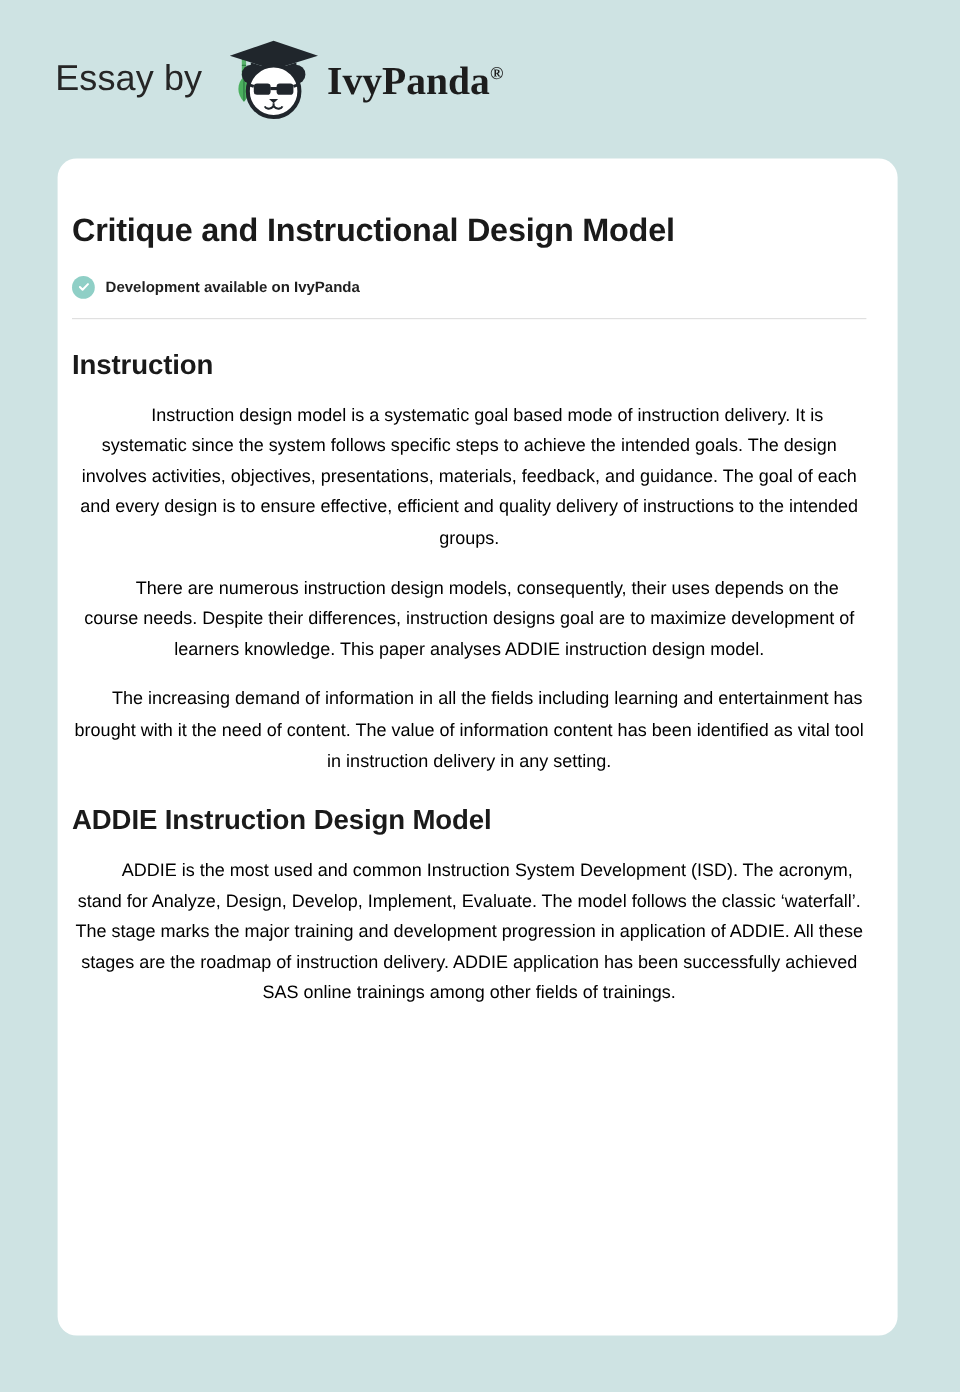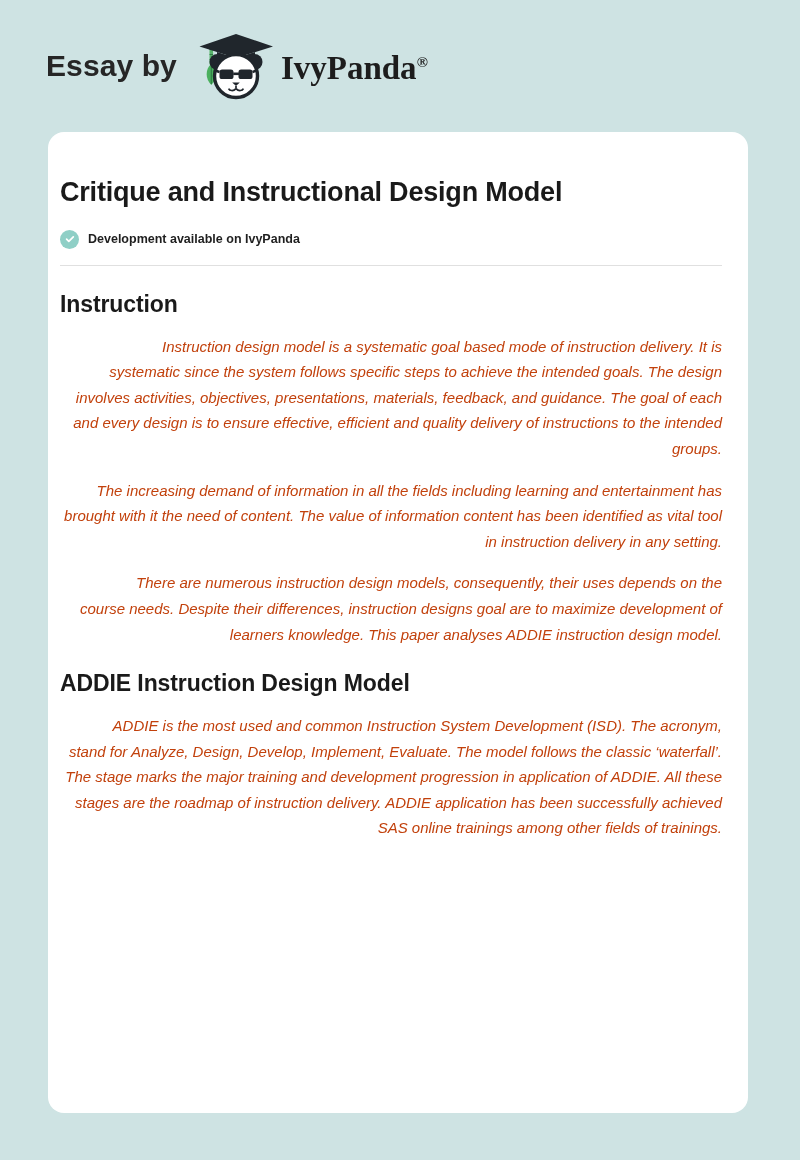--- a/index.html
+++ b/index.html
@@ -28,21 +28,21 @@
     top: 0;
     width: 800px;
     height: 132px;
     display: flex;
     align-items: center;
     padding-left: 46px;
     box-sizing: border-box;
   }
   .essay-by {
     font-size: 30px;
-    font-weight: 700;
+    font-weight: 400;
     color: #262626;
     letter-spacing: 0.1px;
     line-height: 1;
     white-space: nowrap;
   }
   .brand-lockup {
     display: flex;
     align-items: center;
     margin-left: 16px;
   }
@@ -128,26 +128,25 @@
     font-weight: 700;
     color: #1a1a1a;
     margin: 24px 0 0 0;
     line-height: 1.3;
     letter-spacing: -0.1px;
   }
   .section-heading.tight { margin-top: 22px; }
 
   .body-par {
     font-size: 15px;
-    color: #c2410c;
+    color: #000000;
     line-height: 25.6px;
     margin: 16px 0 0 0;
     text-indent: 30px;
-    text-align: right;
-    font-style: italic;
+    text-align: center;
   }
   .body-par.first-after-heading { margin-top: 14px; }
 </style>
 </head>
 <body>
 
 <div class="page">
 
   <div class="brand-header">
     <span class="essay-by">Essay by</span>
@@ -194,20 +193,20 @@
           <path d="M2.6 6.2 L4.8 8.4 L9.3 3.8" stroke="#ffffff" stroke-width="1.7" fill="none" stroke-linecap="round" stroke-linejoin="round"></path>
         </svg>
       </span>
       <span class="exclusive-text">Development available on IvyPanda</span>
     </div>
 
     <div class="divider"></div>
 
     <h2 class="section-heading">Instruction</h2>
     <p class="body-par first-after-heading">Instruction design model is a systematic goal based mode of instruction delivery. It is systematic since the system follows specific steps to achieve the intended goals. The design involves activities, objectives, presentations, materials, feedback, and guidance. The goal of each and every design is to ensure effective, efficient and quality delivery of instructions to the intended groups.</p>
+    <p class="body-par">There are numerous instruction design models, consequently, their uses depends on the course needs. Despite their differences, instruction designs goal are to maximize development of learners knowledge. This paper analyses ADDIE instruction design model.</p>
     <p class="body-par">The increasing demand of information in all the fields including learning and entertainment has brought with it the need of content. The value of information content has been identified as vital tool in instruction delivery in any setting.</p>
-    <p class="body-par">There are numerous instruction design models, consequently, their uses depends on the course needs. Despite their differences, instruction designs goal are to maximize development of learners knowledge. This paper analyses ADDIE instruction design model.</p>
 
     <h2 class="section-heading tight">ADDIE Instruction Design Model</h2>
     <p class="body-par first-after-heading">ADDIE is the most used and common Instruction System Development (ISD). The acronym, stand for Analyze, Design, Develop, Implement, Evaluate. The model follows the classic ‘waterfall’. The stage marks the major training and development progression in application of ADDIE. All these stages are the roadmap of instruction delivery. ADDIE application has been successfully achieved SAS online trainings among other fields of trainings.</p>
 
   </div>
 </div>
 
 </body></html>

